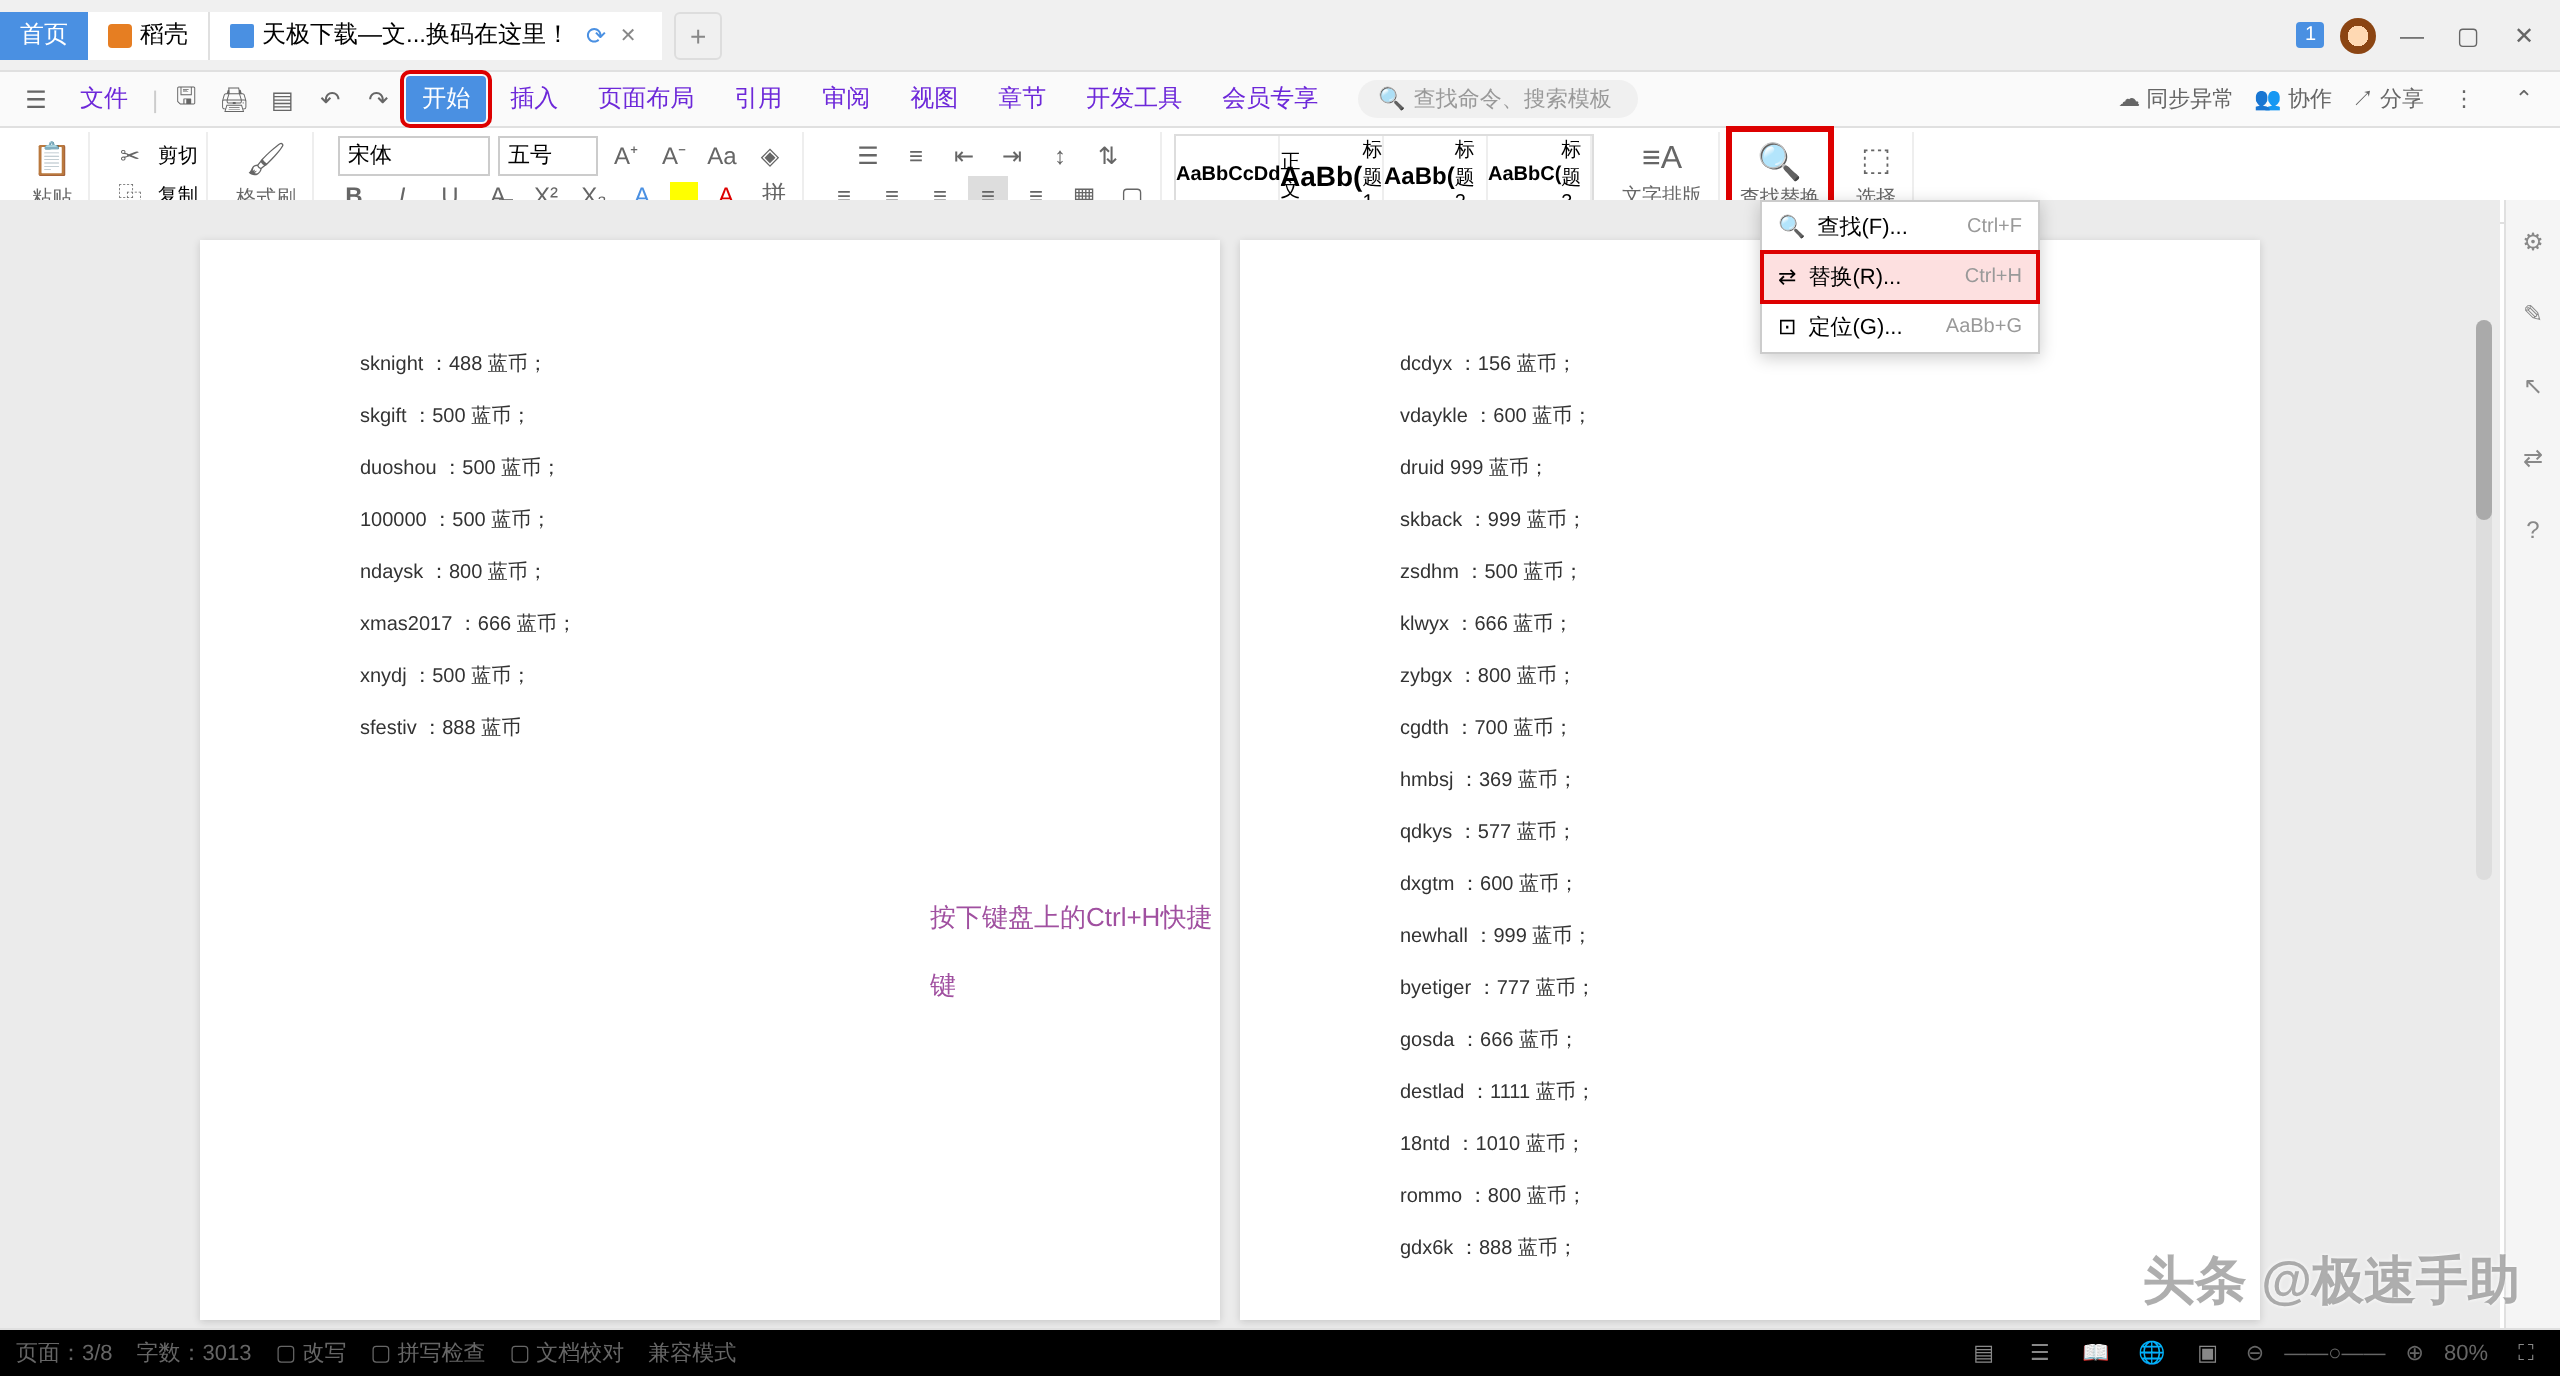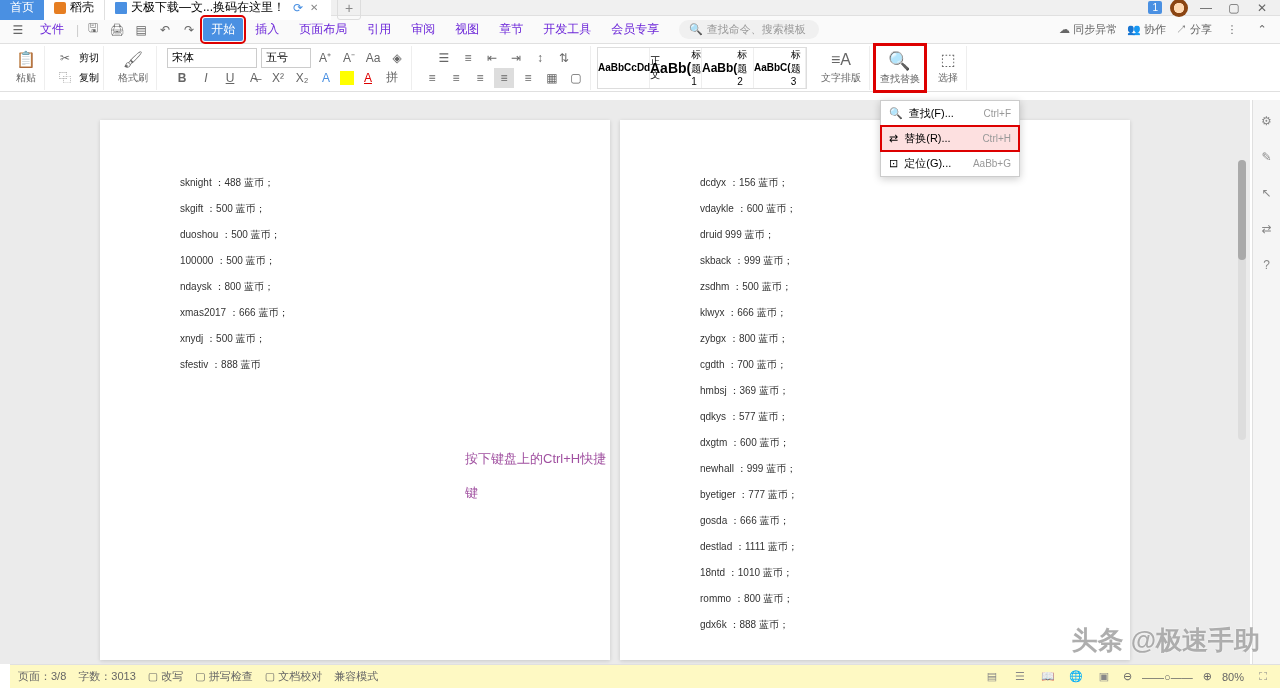--- a/index.html
+++ b/index.html
@@ -1,17 +1,17 @@
 <!DOCTYPE html>
 <html><head>
 <meta charset="utf-8">
 <style>
 * { margin: 0; padding: 0; box-sizing: border-box; font-family: "Microsoft YaHei", Arial, sans-serif; }
 body { width: 1280px; height: 688px; background: #fff; overflow: hidden; position: relative; font-size: 12px; }
-.titlebar { height: 16px; background: #f0f0f0; display: flex; align-items: center; border-bottom: 1px solid #e0e0e0; }
+.titlebar { height: 36px; background: #f0f0f0; display: flex; align-items: center; border-bottom: 1px solid #e0e0e0; }
 .tab { height: 24px; display: flex; align-items: center; padding: 0 10px; font-size: 12px; gap: 4px; }
 .tab.home { background: #4a90e2; color: #fff; }
 .tab.doc { background: #fff; border-right: 1px solid #e0e0e0; }
 .tab.active { background: #fff; }
 .tab-close { width: 14px; height: 14px; display: inline-flex; align-items: center; justify-content: center; color: #888; font-size: 10px; }
 .tab-add { width: 24px; height: 24px; display: flex; align-items: center; justify-content: center; color: #888; border: 1px solid #ddd; border-radius: 3px; margin-left: 6px; font-size: 14px; }
 .win-ctrls { margin-left: auto; display: flex; gap: 8px; padding-right: 8px; align-items: center; }
 .win-btn { width: 20px; height: 20px; display: flex; align-items: center; justify-content: center; color: #666; }
 .badge { background: #4a90e2; color: #fff; padding: 1px 4px; border-radius: 2px; font-size: 10px; }
 .menubar { height: 28px; background: #fafafa; display: flex; align-items: center; padding: 0 8px; border-bottom: 1px solid #e0e0e0; gap: 4px; }
@@ -36,21 +36,21 @@
 .dd-item { display: flex; align-items: center; padding: 5px 8px; font-size: 11px; gap: 6px; }
 .dd-item.hl { background: #fde0e0; outline: 2px solid #d00; outline-offset: -1px; }
 .dd-short { margin-left: auto; color: #999; font-size: 10px; }
 .doc-area { position: absolute; top: 100px; left: 0; right: 30px; bottom: 24px; background: #ebebeb; overflow: hidden; }
 .page { position: absolute; background: #fff; box-shadow: 0 1px 4px rgba(0,0,0,0.15); padding: 50px 60px 30px 80px; font-size: 10px; line-height: 2.6; font-family: monospace; color: #333; }
 .page1 { left: 100px; top: 20px; width: 510px; height: 540px; }
 .page2 { left: 620px; top: 20px; width: 510px; height: 540px; }
 .annotation { position: absolute; left: 365px; top: 322px; color: #a050a0; font-size: 13px; }
 .sidebar { position: absolute; right: 0; top: 100px; bottom: 24px; width: 28px; background: #f5f5f5; border-left: 1px solid #e0e0e0; display: flex; flex-direction: column; align-items: center; gap: 18px; padding-top: 12px; }
 .side-icon { width: 18px; height: 18px; color: #888; display: flex; align-items: center; justify-content: center; }
-.statusbar { position: absolute; bottom: 0; left: 0; right: 0; height: 24px; background: #fef9c3; border-top: 1px solid #e0e0e0; display: flex; align-items: center; padding: 0 8px; font-size: 11px; color: #666; gap: 12px; margin-left: 10px; }
+.statusbar { position: absolute; bottom: 0; left: 0; right: 0; height: 24px; background: #000000; border-top: 1px solid #e0e0e0; display: flex; align-items: center; padding: 0 8px; font-size: 11px; color: #666; gap: 12px; }
 .statusbar .right { margin-left: auto; display: flex; gap: 10px; align-items: center; }
 .watermark { position: absolute; right: 20px; bottom: 30px; font-size: 26px; color: rgba(120,120,120,0.6); font-weight: bold; text-shadow: 0 0 2px #fff; }
 .vscroll { position: absolute; right: 34px; top: 160px; width: 8px; height: 280px; background: #ddd; border-radius: 4px; }
 .vscroll .thumb { position: absolute; top: 0; width: 8px; height: 100px; background: #aaa; border-radius: 4px; }
 .doc-icon { width:12px; height:12px; display:inline-block; background:#4a90e2; border-radius:1px; }
 .orange-icon { width:12px; height:12px; display:inline-block; background:#e67e22; border-radius:2px; }
 .avatar { width:18px; height:18px; border-radius:50%; background: radial-gradient(circle, #ffd9b3 40%, #8b4513 41%); }
 </style>
 </head>
 <body>
@@ -126,21 +126,21 @@
       </div>
   </div>
   <div class="rib-group">
     <div class="rib-btn-lg">
         <span style="font-size:16px">🖌</span>
         <span>格式刷</span>
       </div>
   </div>
   <div class="rib-group">
     <div class="rib-row">
-      <div class="font-sel" style="width:90px">
+      <div class="font-sel" style="width:76px">
           <span>宋体</span>
         </div>
       <div class="font-sel" style="width:50px">
           <span>五号</span>
         </div>
       <span class="rib-sm">A⁺</span>
       <span class="rib-sm">A⁻</span>
       <span class="rib-sm">Aa</span>
       <span class="rib-sm">◈</span>
     </div>

